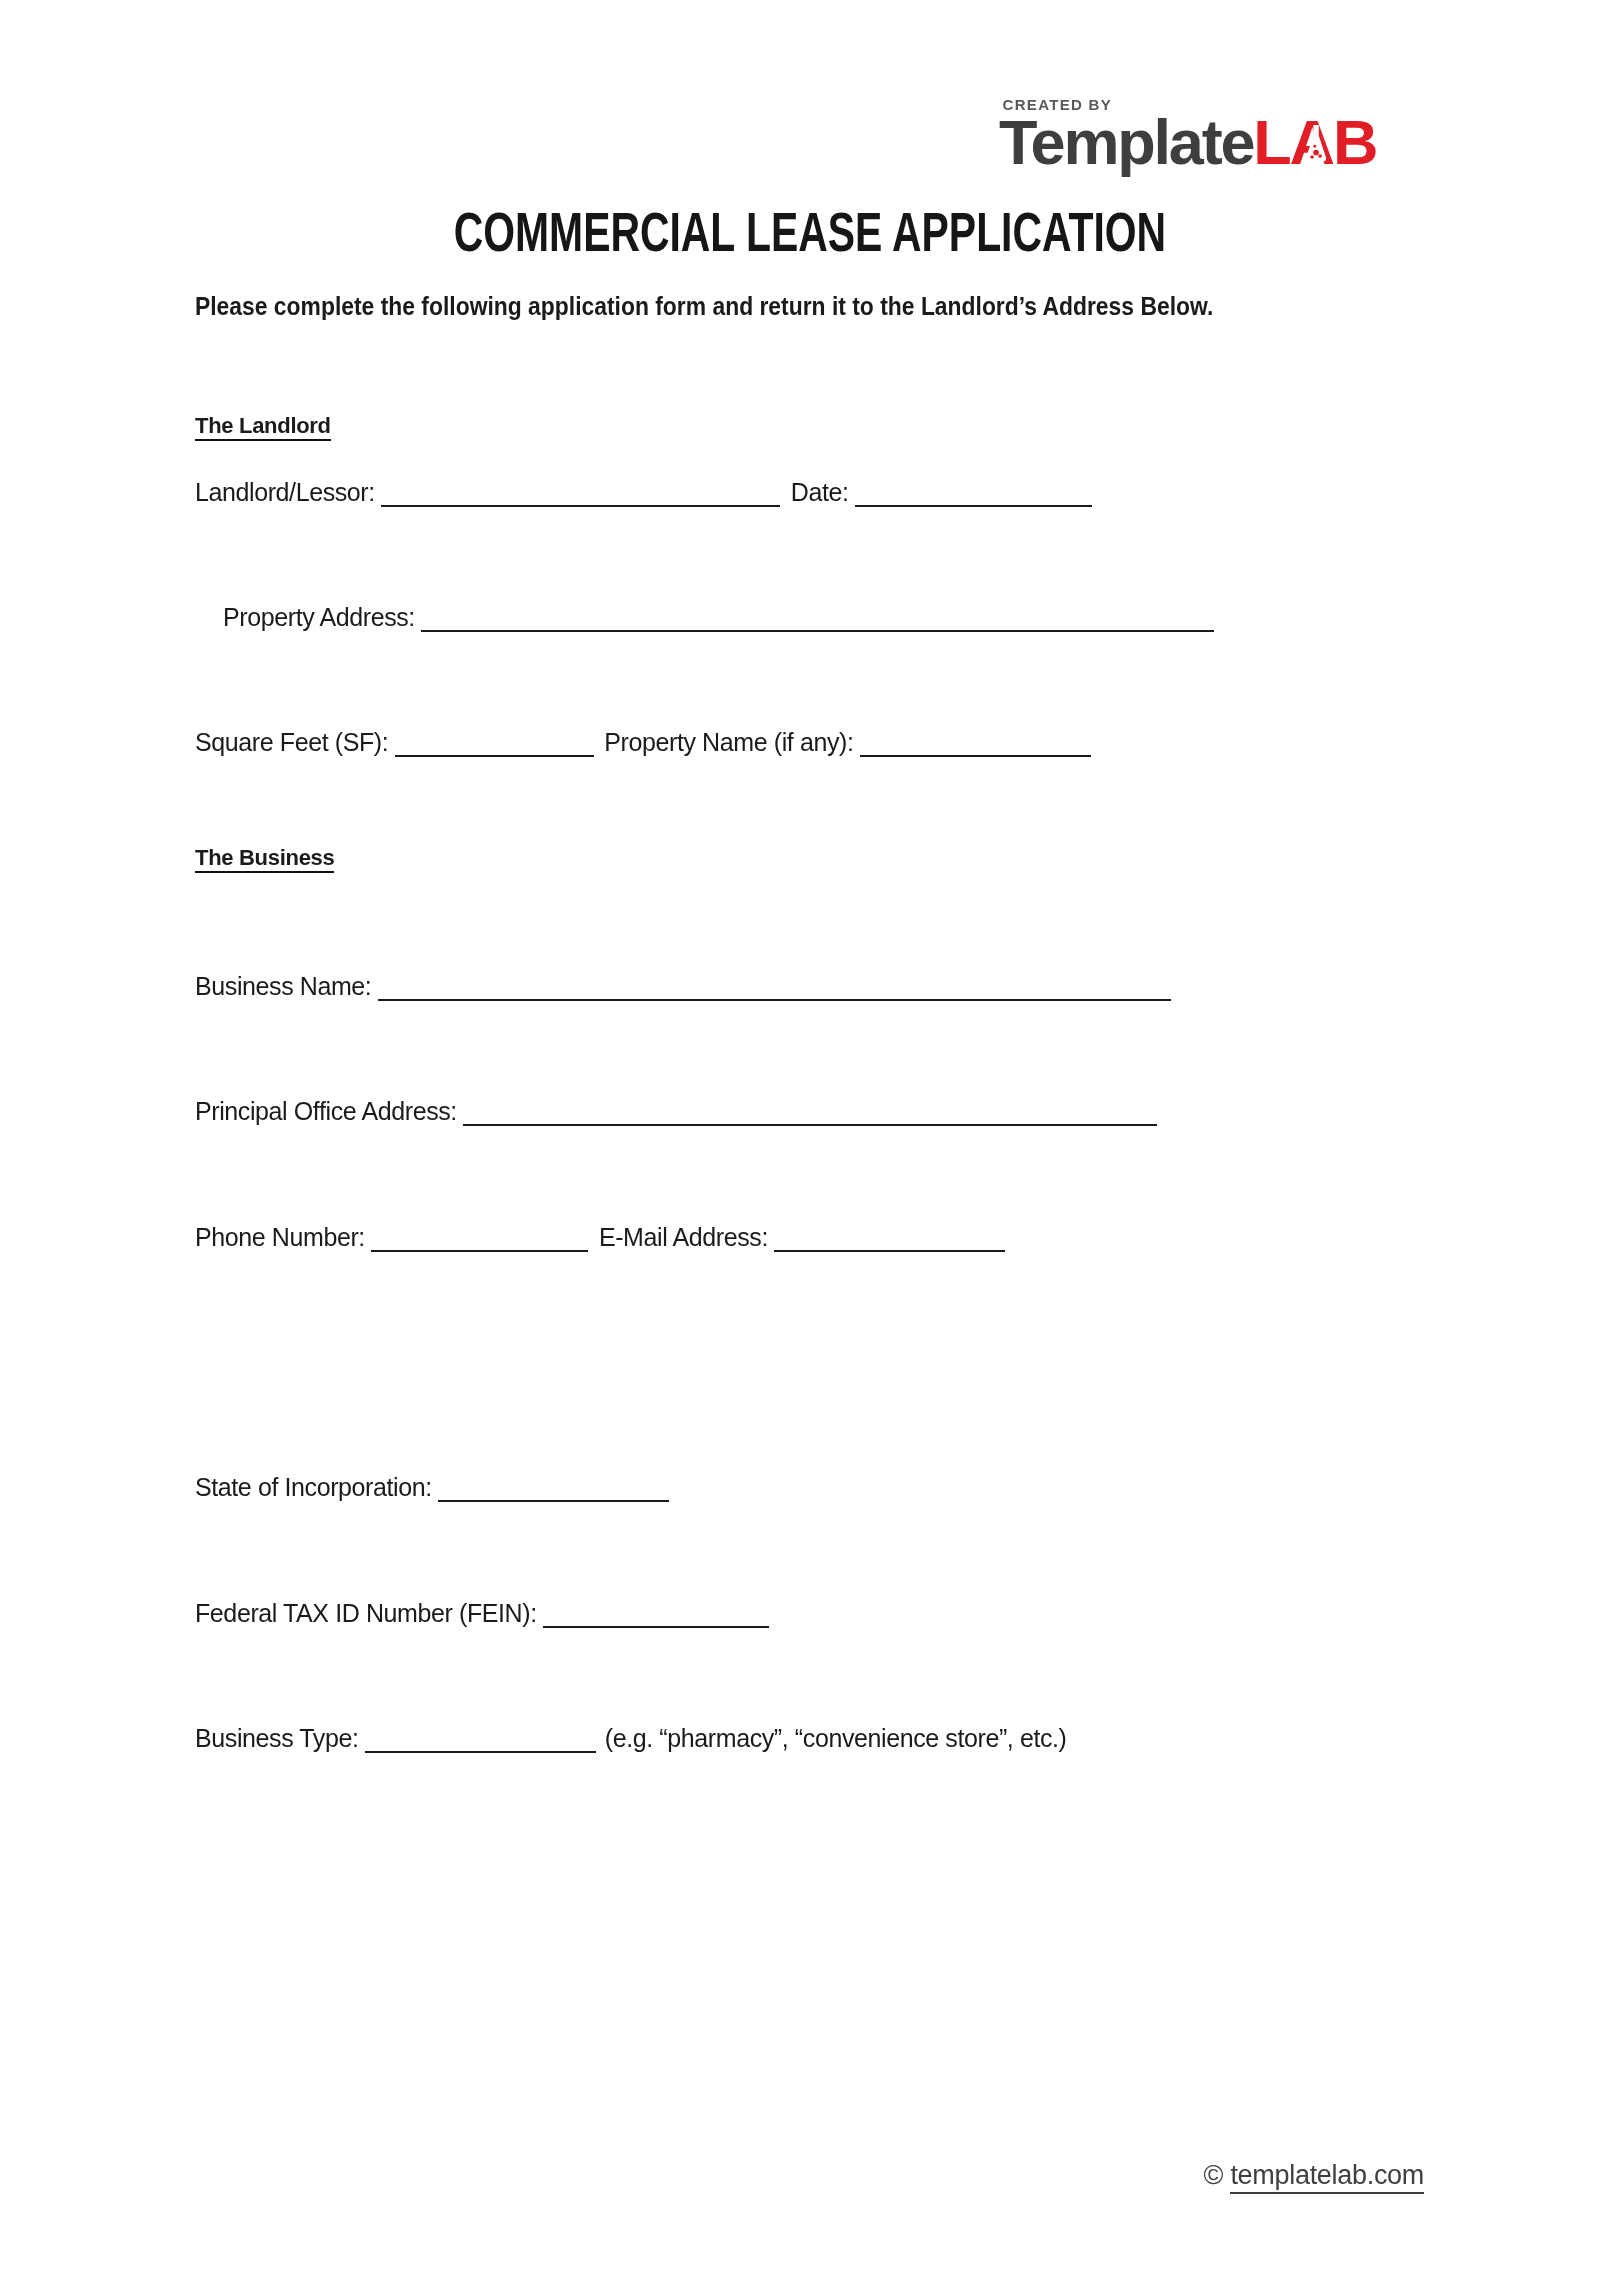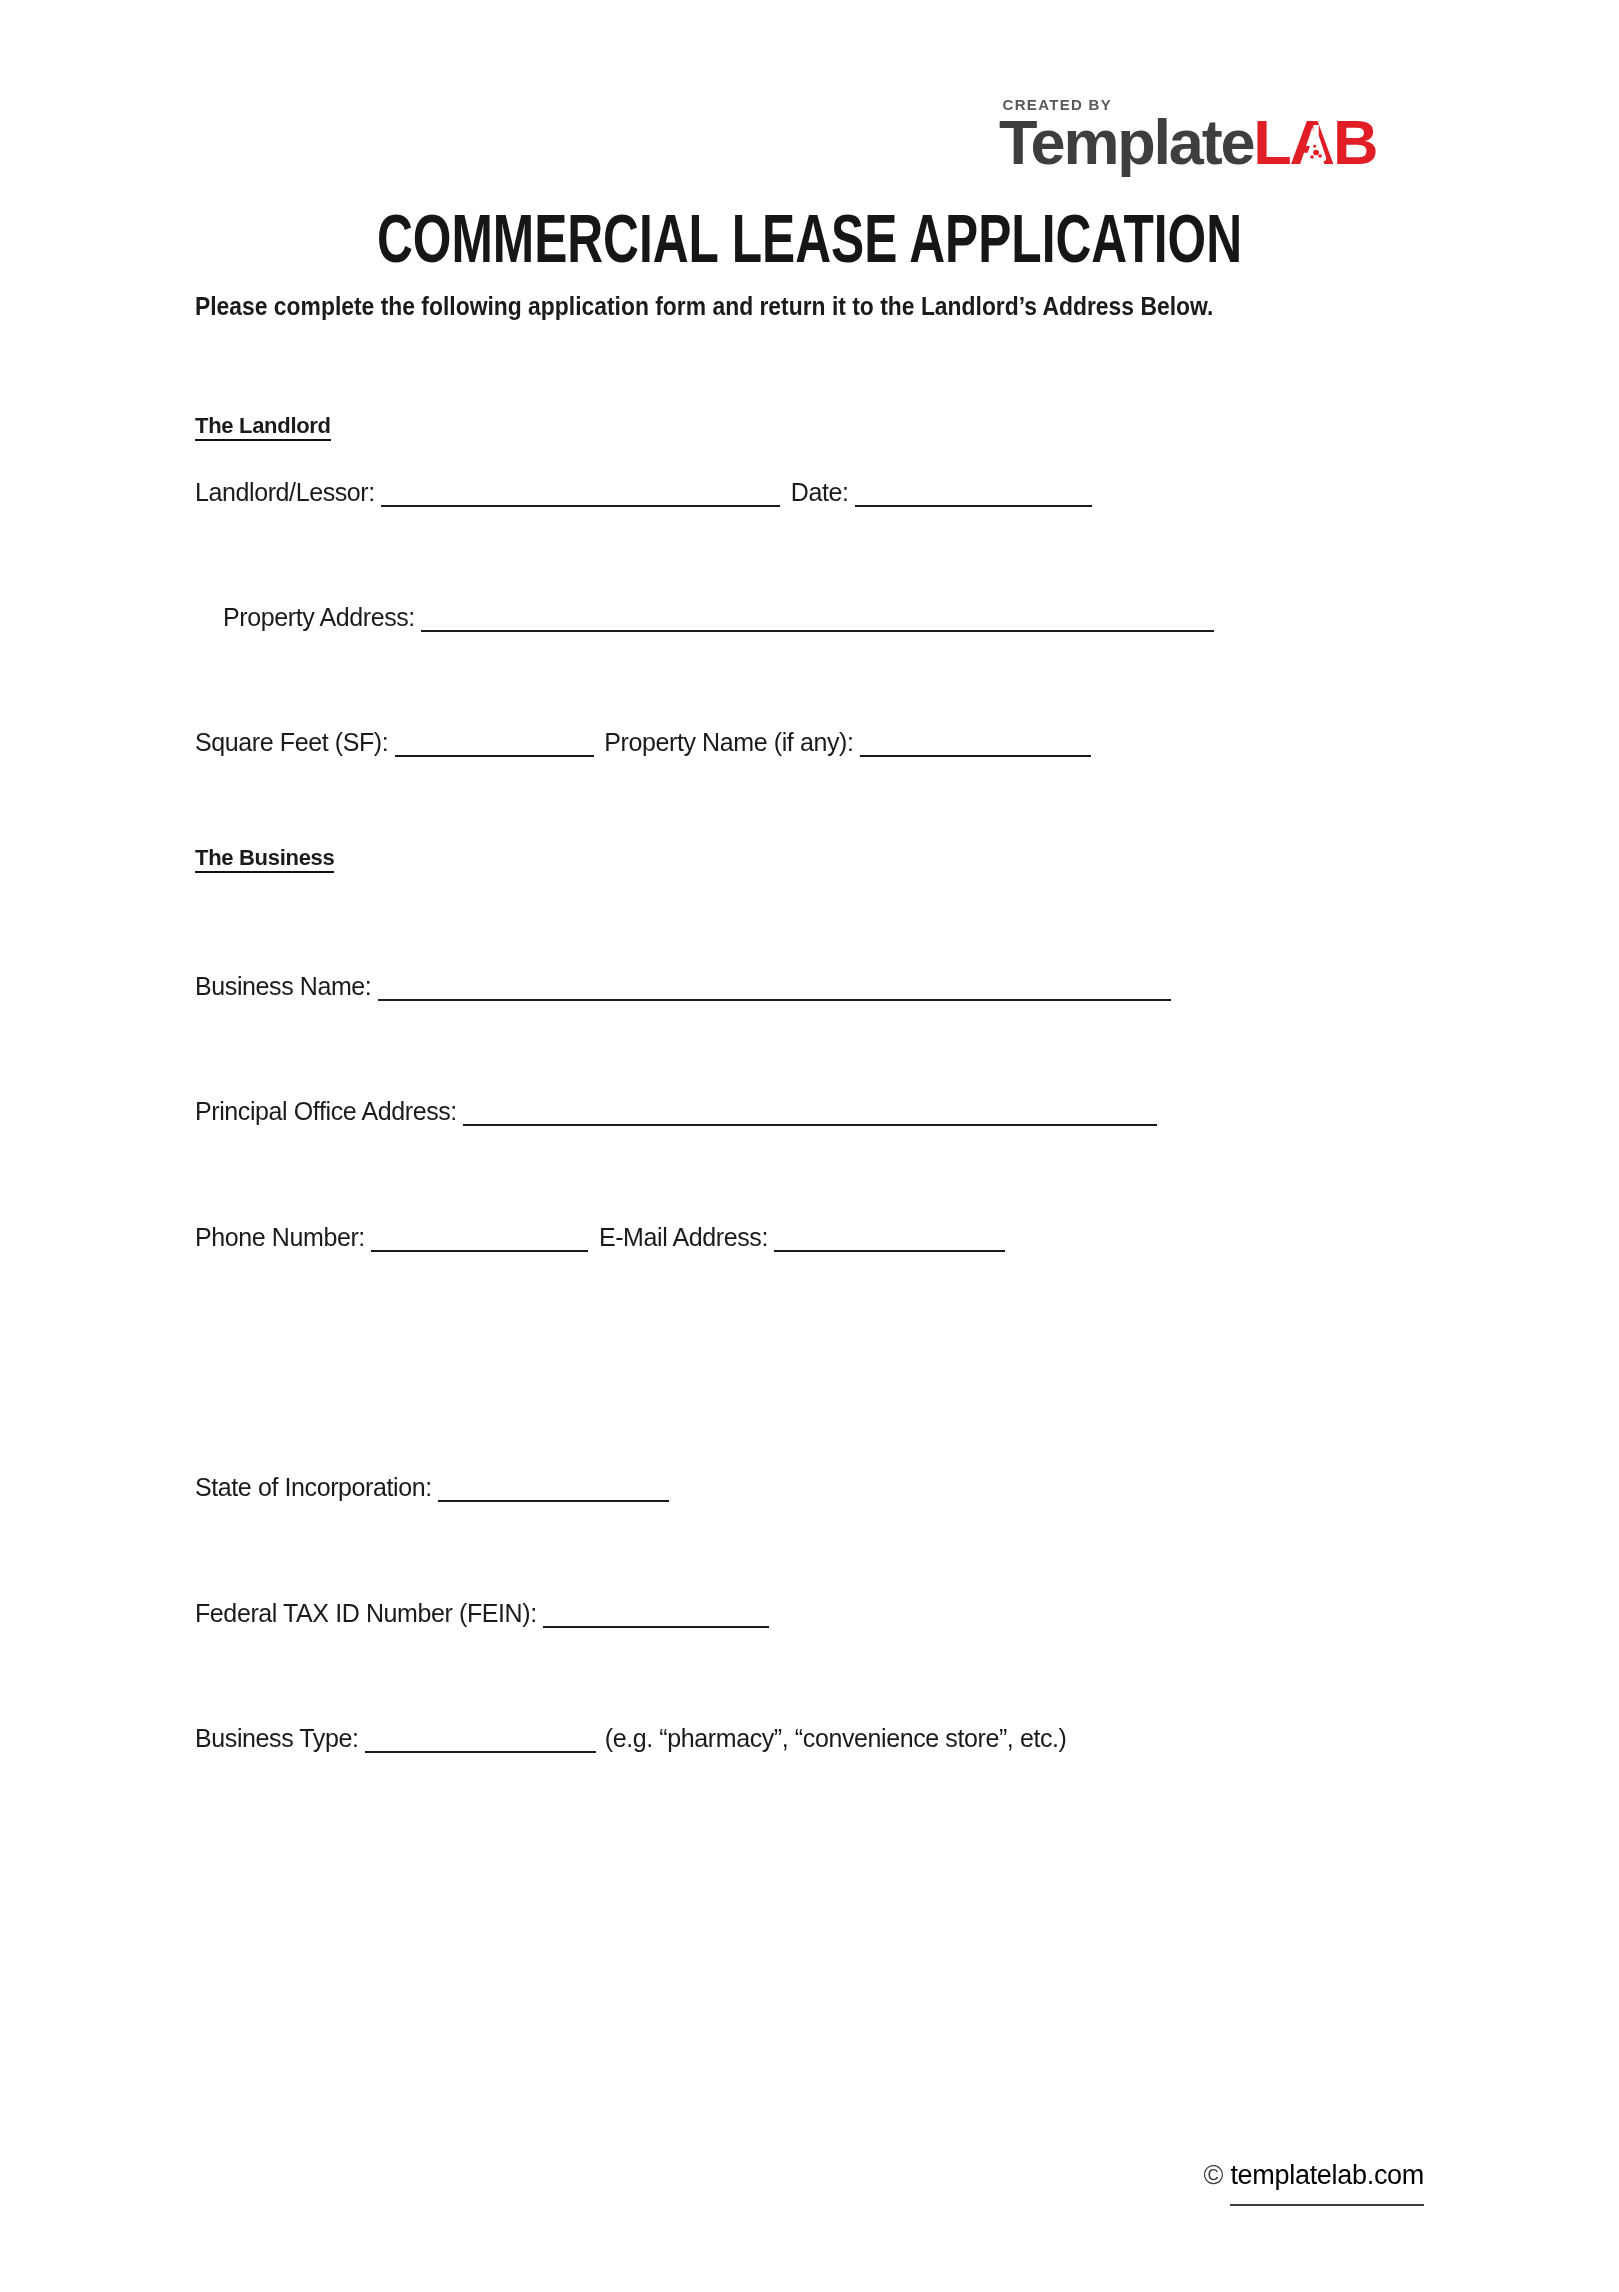--- a/index.html
+++ b/index.html
@@ -18,21 +18,21 @@
     font-size:15px;font-weight:700;letter-spacing:1.3px;
     color:#59595c;margin:0 0 0.9px 3.6px;line-height:1;
   }
   .brand{font-size:63px;font-weight:700;letter-spacing:-2.2px;line-height:0.95;white-space:nowrap;}
   .brand-dark{color:#3e3d40;}
   .brand-red{color:#e11e25;position:relative;display:inline-block;}
   .flask{position:absolute;left:50%;bottom:8px;transform:translateX(-46%);width:27px;height:41px;}
   
   .title{
     position:absolute;top:204px;left:0;width:100%;
-    text-align:center;font-size:68px;font-weight:700;line-height:1;
+    text-align:center;font-size:56px;font-weight:700;line-height:1;
     color:#161616;white-space:nowrap;
   }
   .title-inner{display:inline-block;transform:scaleX(0.73);transform-origin:center;letter-spacing:0px;}
   .intro{
     position:absolute;left:195px;top:291px;
     font-size:26px;font-weight:700;line-height:1.2;white-space:nowrap;
     transform:scaleX(0.88);transform-origin:left center;
   }
   
   .section-heading{position:absolute;left:195px;font-size:22px;font-weight:700;letter-spacing:-0.3px;}
@@ -55,21 +55,21 @@
   .hint{margin-left:9px;}
   .w445{width:399px;} .w265{width:237px;} .w885{width:793px;}
   .w222{width:199px;} .w258{width:231px;} .w775{width:694px;}
   .w242{width:217px;} .w358{width:321px;} .w252{width:226px;}
   
   .footer{
     position:absolute;top:2160px;right:195px;
     font-size:27px;color:#3f3f3f;letter-spacing:-0.3px;white-space:nowrap;
   }
   .footer-link{
-    color:#000000;border-bottom:2.7px solid #3f3f3f;padding-bottom:14px;
+    color:#404040;border-bottom:2.7px solid #3f3f3f;padding-bottom:2px;
     cursor:pointer;text-decoration:none;
   }
 </style>
 </head>
 <body>
 
 <div class="page">
 
   <div class="logo">
     <div class="created-by">CREATED BY</div>

